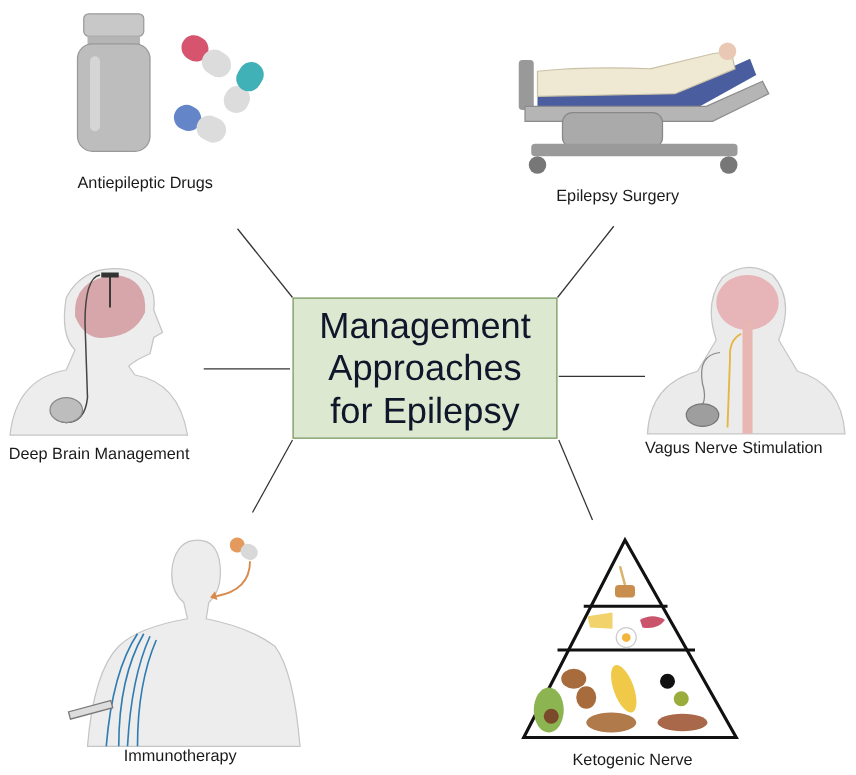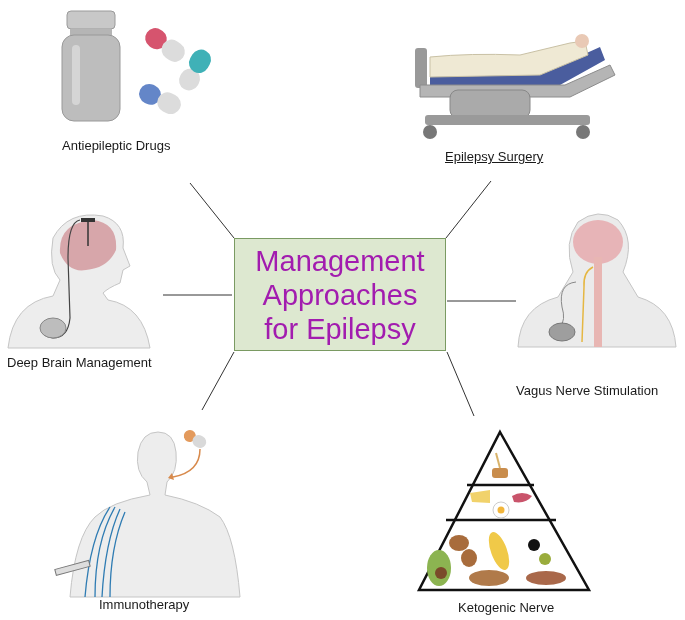--- a/index.html
+++ b/index.html
@@ -1,19 +1,19 @@
 <!DOCTYPE html>
 <html><head>
 <meta charset="utf-8">
 <style>
   html, body { margin:0; padding:0; background:#ffffff; }
   body { width:685px; height:620px; position:relative; overflow:hidden; font-family:"Liberation Sans", sans-serif; }
   .label { position:absolute; font-size:13px; color:#1a1a1a; white-space:nowrap; }
   #center-box { position:absolute; left:234px; top:238px; width:212px; height:113px; background:#dde8d0; border:1.5px solid #7a9a62; box-sizing:border-box; display:flex; align-items:center; justify-content:center; text-align:center; }
-  #center-title { font-size:29px; line-height:34px; color:#a21caf; white-space:pre-line; }
+  #center-title { font-size:29px; line-height:34px; color:#0f172a; white-space:pre-line; }
   svg { position:absolute; overflow:visible; }
 </style>
 </head>
 <body>
 
 <svg width="685" height="620" style="left:0;top:0;">
   <line x1="190" y1="183" x2="234" y2="238" stroke="#333" stroke-width="1"></line>
   <line x1="491" y1="181" x2="446" y2="238" stroke="#333" stroke-width="1"></line>
   <line x1="163" y1="295" x2="232" y2="295" stroke="#333" stroke-width="1"></line>
   <line x1="447" y1="301" x2="516" y2="301" stroke="#333" stroke-width="1"></line>
@@ -51,41 +51,41 @@
   <rect x="5" y="13" width="12" height="40" rx="3" fill="#999"></rect>
   <path d="M20 30 L150 30 L190 12 L195 25 L150 50 L20 50 Z" fill="#4a5d9e"></path>
   <path d="M20 22 Q60 18 110 20 L160 8 L175 6 L178 20 L130 40 L20 42 Z" fill="#efe9d4" stroke="#c9c1a5"></path>
   <circle cx="172" cy="6" r="7" fill="#e9c9b5"></circle>
   <path d="M10 50 L155 50 L200 30 L205 40 L160 62 L10 62 Z" fill="#b5b5b5" stroke="#8c8c8c"></path>
   <rect x="40" y="55" width="80" height="28" rx="8" fill="#aaa" stroke="#888"></rect>
   <rect x="15" y="80" width="165" height="10" rx="3" fill="#9a9a9a"></rect>
   <circle cx="20" cy="97" r="7" fill="#777"></circle>
   <circle cx="173" cy="97" r="7" fill="#777"></circle>
 </svg>
-<div class="label" style="left:445px;top:149px;text-decoration:underline;">Epilepsy Surgery</div>
+<div class="label" style="left:445px;top:149px;">Epilepsy Surgery</div>
 
 <svg width="150" height="140" style="left:8px;top:208px;">
   <path d="M0 140 Q5 95 45 88 L52 72 Q40 60 45 30 Q60 2 95 8 Q118 15 115 40 L122 58 L115 62 L112 75 Q100 80 95 85 L100 92 Q135 98 142 140 Z" fill="#ededed" stroke="#c5c5c5"></path>
   <path d="M52 45 Q50 15 85 12 Q110 15 108 42 Q100 60 78 62 Q60 65 52 45 Z" fill="#d7a6aa"></path>
   <line x1="80" y1="12" x2="80" y2="38" stroke="#333" stroke-width="1.5"></line>
   <rect x="73" y="10" width="14" height="4" fill="#333"></rect>
   <path d="M72 12 Q60 14 60 50 L62 110 Q60 130 45 130 Q30 128 35 115" fill="none" stroke="#444" stroke-width="1.2"></path>
   <ellipse cx="45" cy="120" rx="13" ry="10" fill="#bdbdbd" stroke="#888"></ellipse>
 </svg>
 <div class="label" style="left:7px;top:355px;">Deep Brain Management</div>
 
 <svg width="160" height="135" style="left:518px;top:212px;">
   <path d="M0 135 Q2 95 40 85 L55 60 Q45 30 60 10 Q80 -5 100 8 Q118 28 105 60 L120 85 Q155 95 158 135 Z" fill="#ebebeb" stroke="#c5c5c5"></path>
   <ellipse cx="80" cy="30" rx="25" ry="22" fill="#e7b4b7"></ellipse>
   <rect x="76" y="45" width="8" height="90" fill="#e8b6b3"></rect>
   <path d="M75 55 Q65 60 66 75 L64 130" fill="none" stroke="#e5b742" stroke-width="1.5"></path>
   <path d="M58 70 Q40 72 44 95 Q48 108 42 115" fill="none" stroke="#888" stroke-width="1"></path>
   <ellipse cx="44" cy="120" rx="13" ry="9" fill="#9e9e9e" stroke="#777"></ellipse>
 </svg>
-<div class="label" style="left:516px;top:350px;margin-top:33px;">Vagus Nerve Stimulation</div>
+<div class="label" style="left:516px;top:350px;">Vagus Nerve Stimulation</div>
 
 <svg width="200" height="170" style="left:50px;top:427px;">
   <path d="M20 170 Q25 110 45 90 Q60 75 100 68 L97 55 Q85 45 88 25 Q92 5 108 5 Q124 5 126 25 Q128 45 117 55 L115 68 Q150 75 170 90 Q185 110 190 170 Z" fill="#ededed" stroke="#c5c5c5"></path>
   <path d="M60 80 Q40 110 35 170 M65 80 Q45 115 45 170 M70 82 Q55 115 52 170 M75 85 Q60 120 60 170" fill="none" stroke="#2f7cb3" stroke-width="1.3"></path>
   <g transform="translate(145,12) rotate(30)">
     <rect x="-12" y="-6" width="12" height="12" rx="6" fill="#e39a5c"></rect>
     <rect x="-2" y="-6" width="14" height="12" rx="6" fill="#d9d9d9"></rect>
   </g>
   <path d="M150 22 Q150 45 123 50" fill="none" stroke="#d88a4c" stroke-width="1.5"></path>
   <polygon points="122,46 118,51 124,53" fill="#d88a4c"></polygon>

